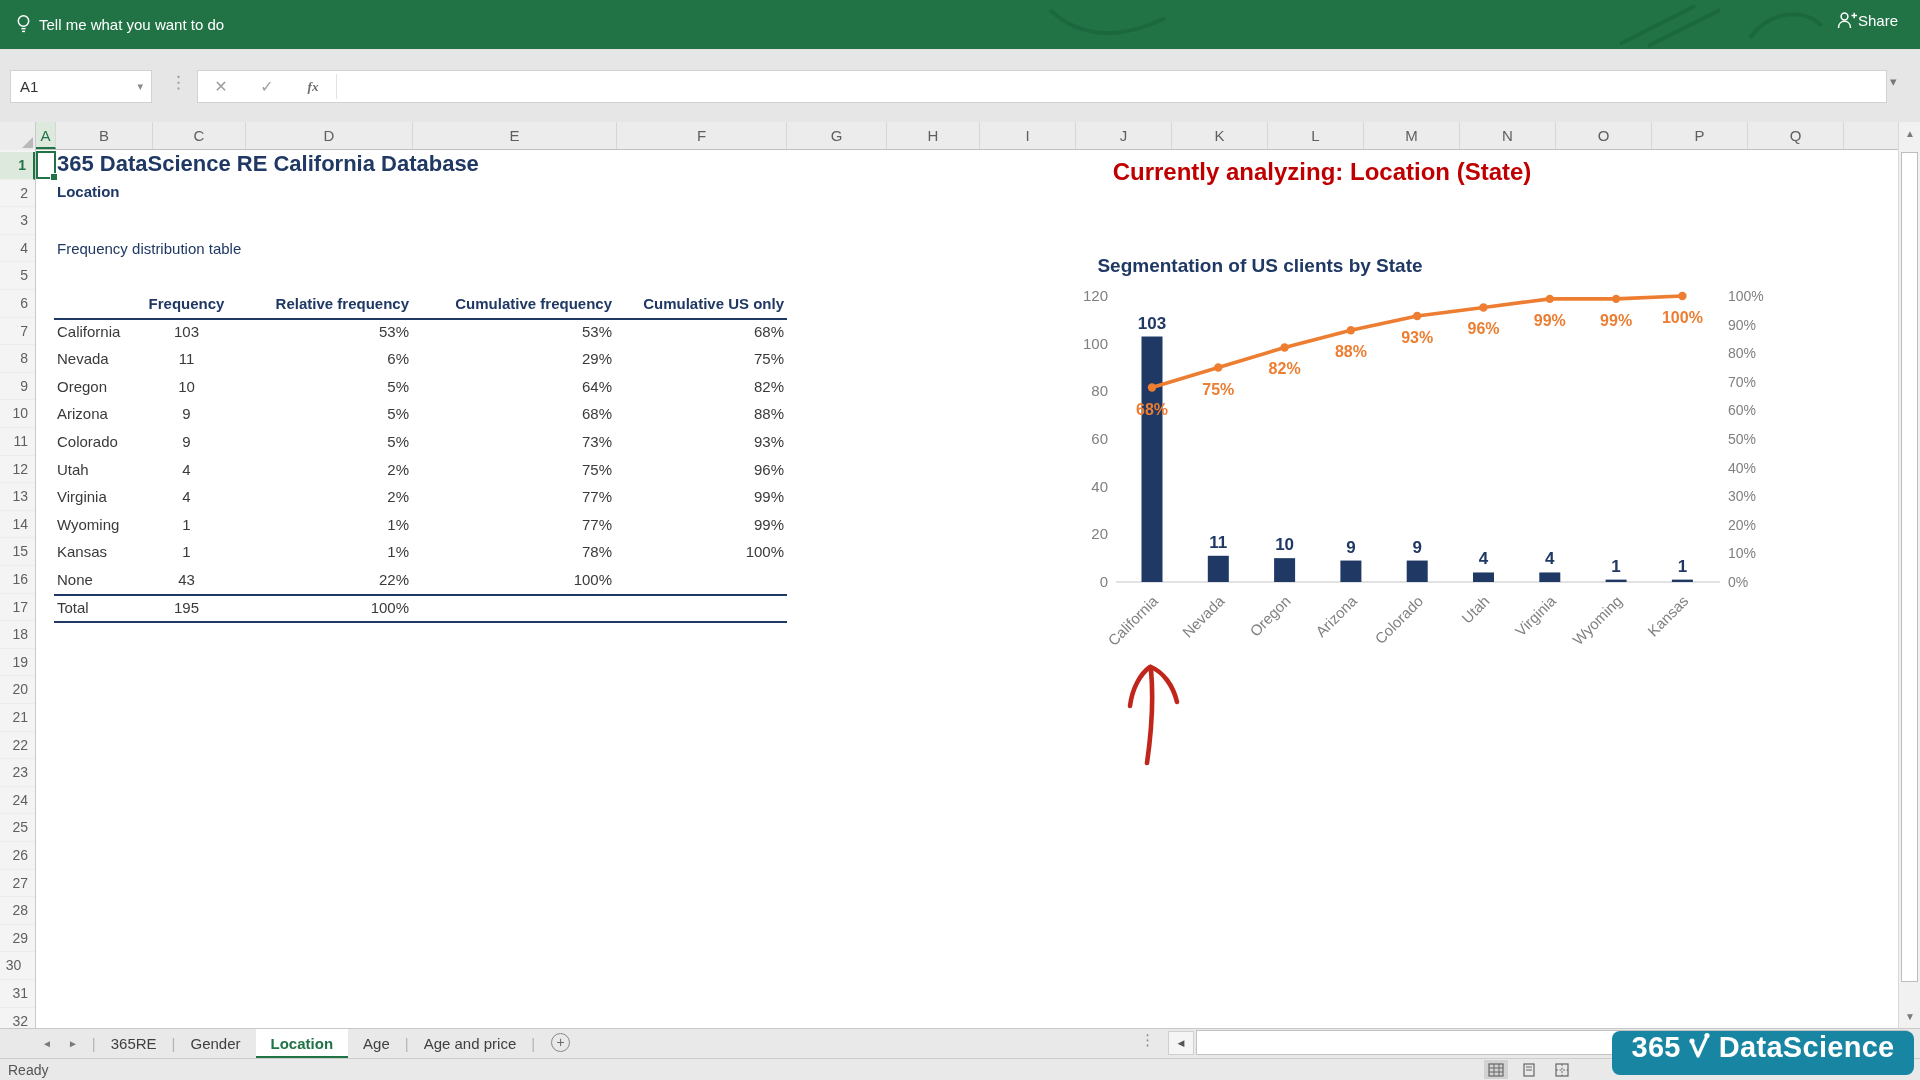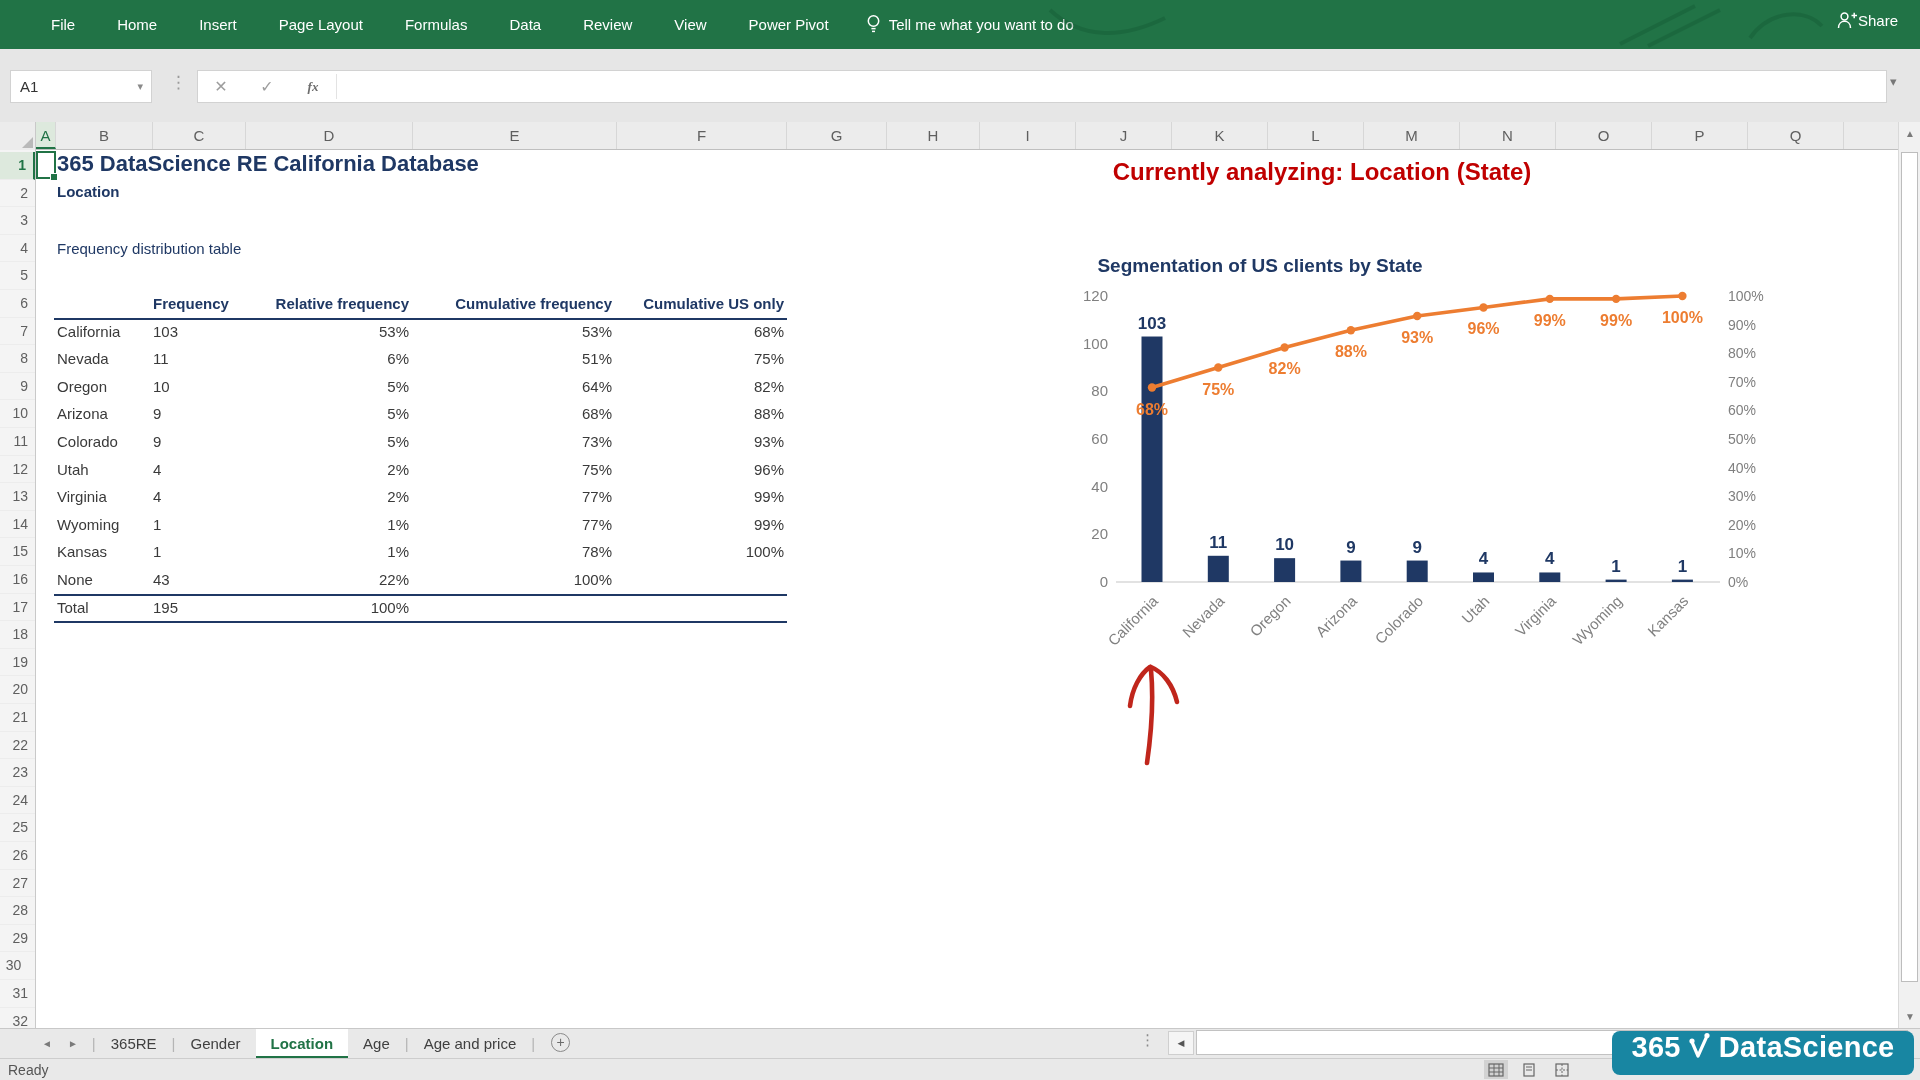--- a/index.html
+++ b/index.html
@@ -36,21 +36,21 @@
   
   #sheet{left:36px;top:150px;width:1862px;height:878px;background:#fff}
   .navy{color:#1F3864}
   #title{left:57px;top:151px;font-size:22px;font-weight:bold;white-space:nowrap}
   #subtitle{left:57px;top:183px;font-size:15px;font-weight:bold}
   #tablelabel{left:57px;top:240px;font-size:15px;font-weight:normal}
   #annot{left:1066px;top:158px;width:512px;text-align:center;font-size:24px;font-weight:bold;color:#C00000;white-space:nowrap}
   .trow{position:absolute;left:0;height:28px;width:800px}
   .trow span{position:absolute;line-height:28px;font-size:15px;color:#3a3a3a}
   .trow .c0{left:57px}
-  .trow .c1{left:153px;width:89px;text-align:left}
+  .trow .c1{left:142px;width:89px;text-align:center}
   .trow .c2{left:246px;width:163px;text-align:right}
   .trow .c3{left:413px;width:199px;text-align:right}
   .trow .c4{left:617px;width:167px;text-align:right}
   .thead span{font-weight:bold;color:#1F3864}
   .tline{position:absolute;left:54px;width:733px;height:0;border-top:2.4px solid #1F3864}
   
   #vscroll{left:1898px;top:122px;width:22px;height:906px;background:#F1F1F1;border-left:1px solid #D9D9D9;box-sizing:border-box}
   .sarrow{position:absolute;left:0;width:22px;text-align:center;color:#7a7a7a;font-size:10px}
   #vthumb{position:absolute;left:2px;top:30px;width:17px;height:830px;background:#fff;border:1px solid #BDBDBD;box-sizing:border-box}
   
@@ -76,31 +76,20 @@
   #badge{left:1612px;top:1031px;width:302px;height:44px;background:#1886A2;border-radius:8px;z-index:60;
     display:flex;align-items:flex-start;justify-content:center;gap:7px;color:#fff;font-weight:bold;font-size:29px;letter-spacing:.3px}
   
   #selbox{left:36px;top:151px;width:20px;height:28px;border:2px solid #217346;box-sizing:border-box;background:#fff}
   #selbox .handle{position:absolute;right:-3.5px;bottom:-3.5px;width:6px;height:6px;background:#217346;border:1px solid #fff}
 </style>
 </head>
 <body>
 
 <div id="ribbon" class="abs">
-  <div id="ribbon-tabs">
-      <div class="ribbon-tab">File</div>
-      <div class="ribbon-tab">Home</div>
-      <div class="ribbon-tab">Insert</div>
-      <div class="ribbon-tab">Page Layout</div>
-      <div class="ribbon-tab">Formulas</div>
-      <div class="ribbon-tab">Data</div>
-      <div class="ribbon-tab">Review</div>
-      <div class="ribbon-tab">View</div>
-      <div class="ribbon-tab">Power Pivot</div>
-    </div>
   <div id="tellme">
     <svg width="15" height="21" viewBox="0 0 15 21">
       <circle cx="7.5" cy="7" r="5.2" fill="none" stroke="#fff" stroke-width="1.5"></circle>
       <line x1="5.4" y1="14.6" x2="9.6" y2="14.6" stroke="#fff" stroke-width="1.5"></line>
       <line x1="6" y1="17.4" x2="9" y2="17.4" stroke="#fff" stroke-width="1.5"></line>
     </svg>
     <span>Tell me what you want to do</span>
   </div>
   <svg class="abs doodle" style="left:1600px;top:0" width="260" height="49">
     <path d="M20,44 L95,6" stroke="#0e4d2c" stroke-width="4" fill="none"></path>
@@ -214,21 +203,21 @@
       <span class="c0">California</span>
       <span class="c1">103</span>
       <span class="c2">53%</span>
       <span class="c3">53%</span>
       <span class="c4">68%</span>
     </div>
     <div class="trow" style="top: 345.2px;">
       <span class="c0">Nevada</span>
       <span class="c1">11</span>
       <span class="c2">6%</span>
-      <span class="c3">51%</span>
+      <span class="c3">29%</span>
       <span class="c4">75%</span>
     </div>
     <div class="trow" style="top: 372.8px;">
       <span class="c0">Oregon</span>
       <span class="c1">10</span>
       <span class="c2">5%</span>
       <span class="c3">64%</span>
       <span class="c4">82%</span>
     </div>
     <div class="trow" style="top: 400.4px;">

